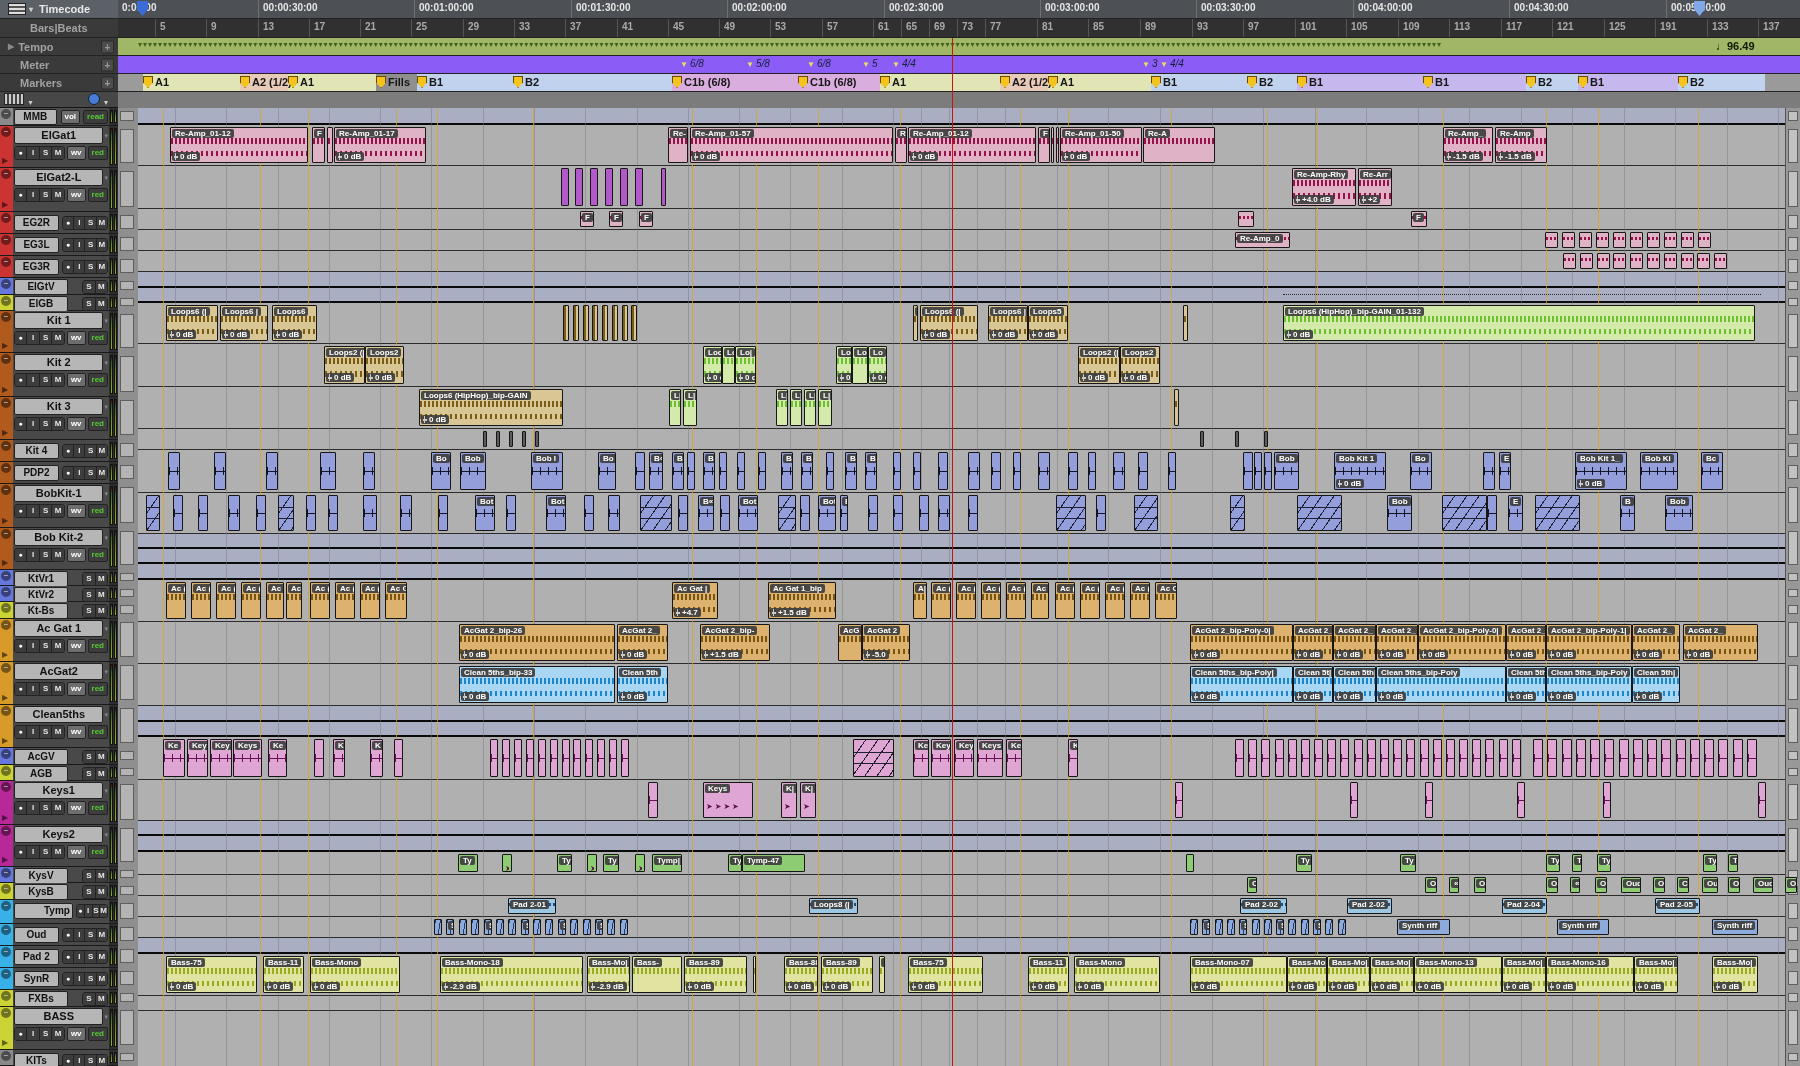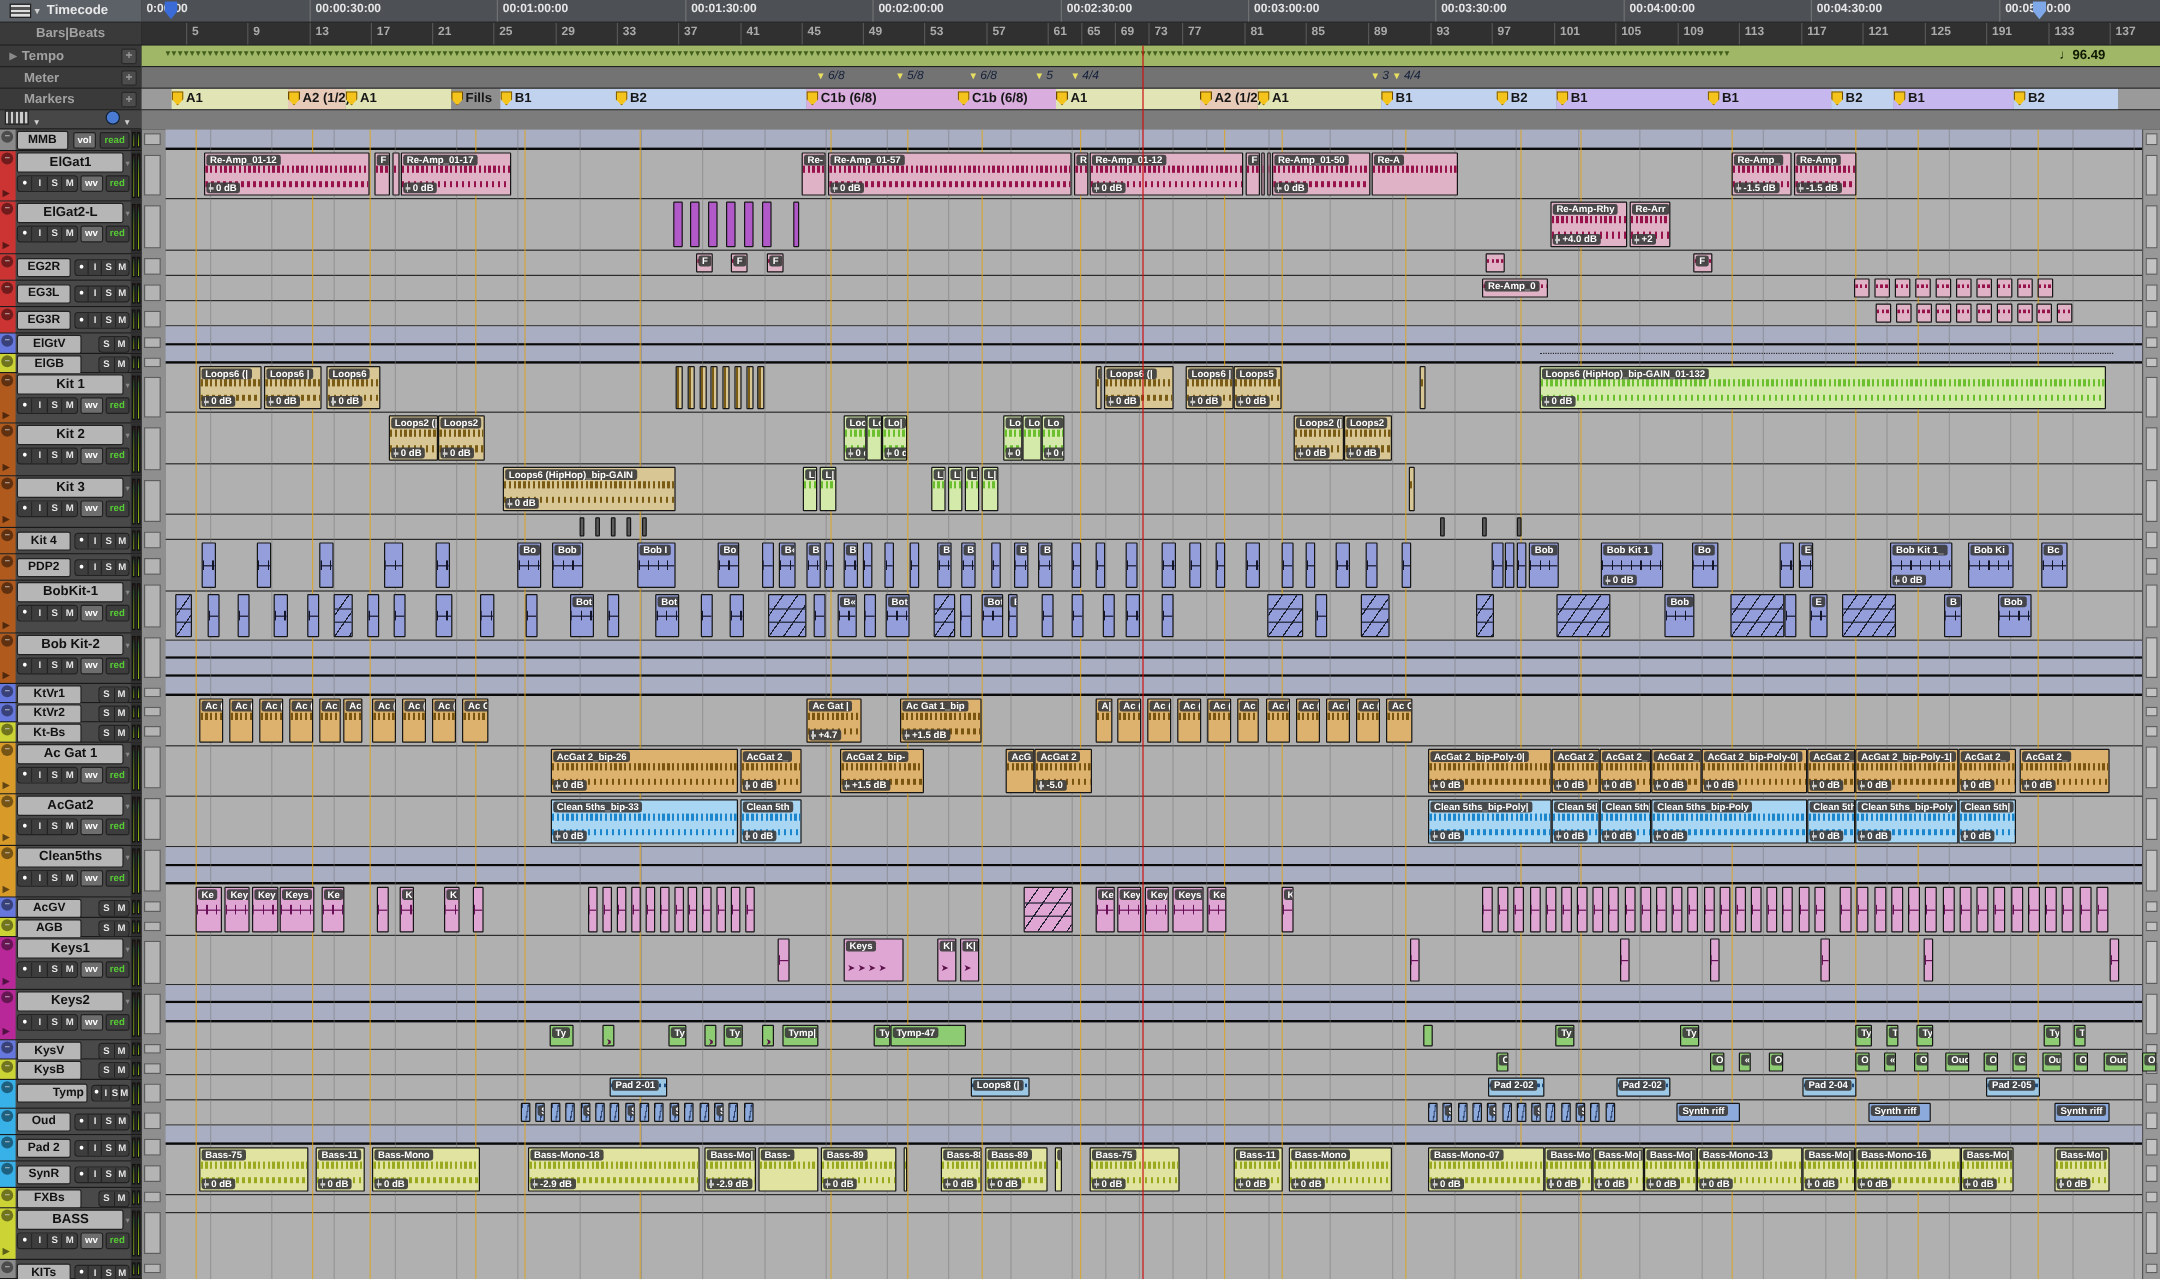--- a/index.html
+++ b/index.html
@@ -42,21 +42,21 @@
   .chipb{background:#6e6e6e;color:#fff;font-size:8px;font-weight:bold;height:12px;line-height:12px;padding:0 3px;
       border:1px solid #222;border-radius:2px;}
   .chipb.grn{background:#3d3d3d;color:#55cc33;}
   .meter2{width:9px;flex:none;display:flex;gap:1px;padding:2px 1px;box-sizing:border-box;background:#2e2e2e;}
   .mbar{width:3px;height:100%;background:linear-gradient(to bottom,#311 0%,#363 18%,#6a8a10 45%,#8ab818 100%);border:1px solid #111;box-sizing:border-box;}
   
   .strip-row{position:absolute;left:118px;width:1682px;box-sizing:border-box;overflow:hidden;}
   #tc-strip{top:0;height:19px;background:#4d5156;border-bottom:1px solid #222;}
   #bars-strip{top:19px;height:19px;background:#303030;border-bottom:1px solid #222;}
   #tempo-strip{top:38px;height:18px;background:#a0b768;border-bottom:1px solid #222;}
-  #meter-strip{top:56px;height:18px;background:#737373;border-bottom:1px solid #222;}
+  #meter-strip{top:56px;height:18px;background:#8b5cf6;border-bottom:1px solid #222;}
   #marker-strip{top:74px;height:18px;background:#9a9a9a;border-bottom:1px solid #222;}
   #toolbar-right{position:absolute;left:118px;top:92px;width:1682px;height:16px;background:#7c7c7c;border-bottom:1px solid #222;}
   .tick{position:absolute;top:0;height:100%;border-left:1px solid #707070;color:#e6e6e6;font-size:10px;font-weight:bold;
         padding:2px 0 0 4px;white-space:nowrap;}
   #bars-strip .tick{border-left:1px solid #555;color:#aaa;}
   .tempo-tris{position:absolute;left:20px;top:2px;white-space:nowrap;color:#42601c;font-size:8px;letter-spacing:1px;overflow:hidden;width:1450px;}
   .tempo-val{position:absolute;top:2px;font-size:11px;font-weight:bold;color:#101800;}
   .mev{position:absolute;top:2px;font-size:10px;color:#14203a;font-style:italic;white-space:nowrap;}
   .mev .tri{color:#e8e060;font-style:normal;font-size:8px;margin-right:2px;}
   .msec{position:absolute;top:0;height:100%;}
@@ -1145,21 +1145,21 @@
         <div class="clip f-acgat" style="left: 247px; width: 22px;">
           <div class="wave"></div>
           <div class="lchip">Ac G</div>
         </div>
         <div class="clip f-acgat" style="left: 534px; width: 46px;">
           <div class="wave"></div>
           <div class="wave2"></div>
           <div class="lchip">Ac Gat |</div>
           <div class="gchip"><div class="fad"></div>+4.7</div>
         </div>
-        <div class="clip f-acgat" style="left: 612px; width: 68px;">
+        <div class="clip f-acgat" style="left: 630px; width: 68px;">
           <div class="wave"></div>
           <div class="wave2"></div>
           <div class="lchip">Ac Gat 1_bip</div>
           <div class="gchip"><div class="fad"></div>+1.5 dB</div>
         </div>
         <div class="clip f-acgat" style="left: 775px; width: 14px;">
           <div class="wave"></div>
           <div class="lchip">A|</div>
         </div>
         <div class="clip f-acgat" style="left: 793px; width: 20px;">

